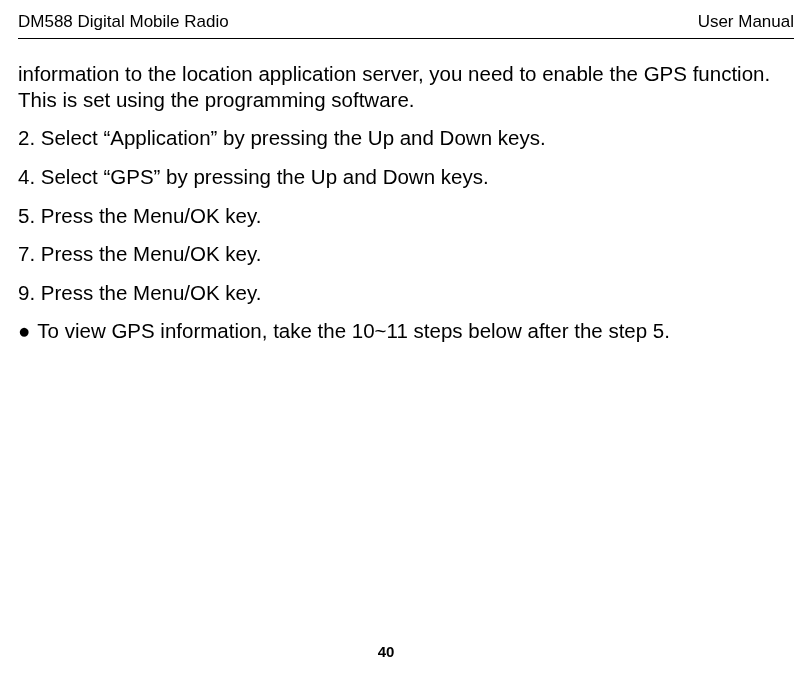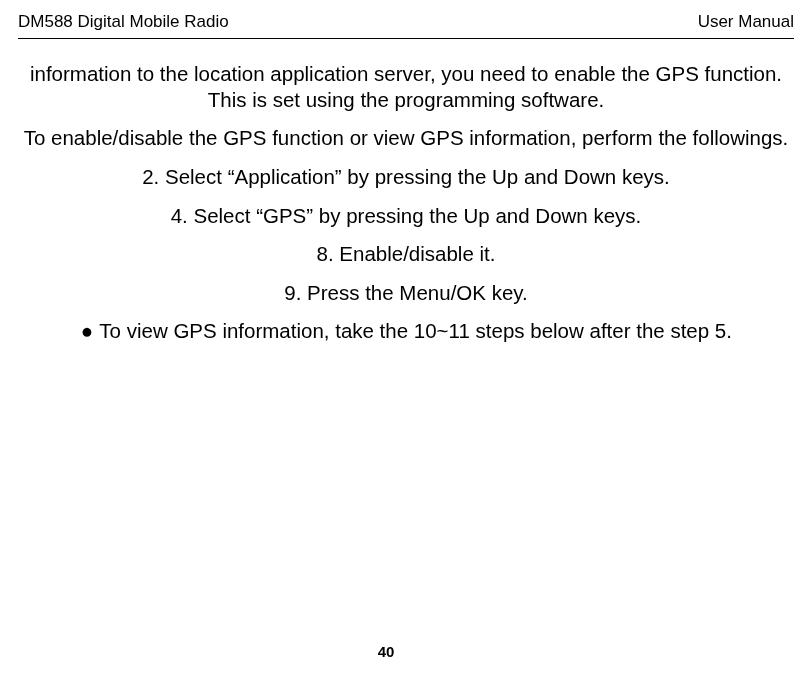--- a/index.html
+++ b/index.html
@@ -25,21 +25,20 @@
     padding-bottom: 4px;
   }
   .rule {
     border-top: 1.2px solid #000;
     margin: 2px 0 22px 0;
   }
   .content p {
     margin: 0 0 13px 0;
     font-size: 20.5px;
     line-height: 1.25;
-    text-align: center;
   }
   .content p.bullet {
     padding-left: 0;
   }
   .bullet-dot {
     display: inline-block;
     width: 14px;
   }
   .footer {
     position: absolute;
@@ -60,24 +59,24 @@
 <div class="page">
 
   <div class="header">
     <span>DM588 Digital Mobile Radio</span>
     <span>User Manual</span>
   </div>
   <div class="rule"></div>
 
   <div class="content">
     <p>information to the location application server, you need to enable the GPS function. This is set using the programming software.</p>
-    <p>To enable/disable the GPS function or view GPS information, perform the followings.</p>
     <p class="cjk-quote">2. Select “Application” by pressing the Up and Down keys.</p>
     <p class="cjk-quote">4. Select “GPS” by pressing the Up and Down keys.</p>
-    <p>8. Enable/disable it.</p>
+    <p>5. Press the Menu/OK key.</p>
+    <p>7. Press the Menu/OK key.</p>
     <p>9. Press the Menu/OK key.</p>
     <p class="bullet">
       <span class="bullet-dot">●</span><span> To view GPS information, take the 10~11 steps below after the step 5.</span>
     </p>
   </div>
 
   <div class="footer">40</div>
 </div>
 
 </body></html>

